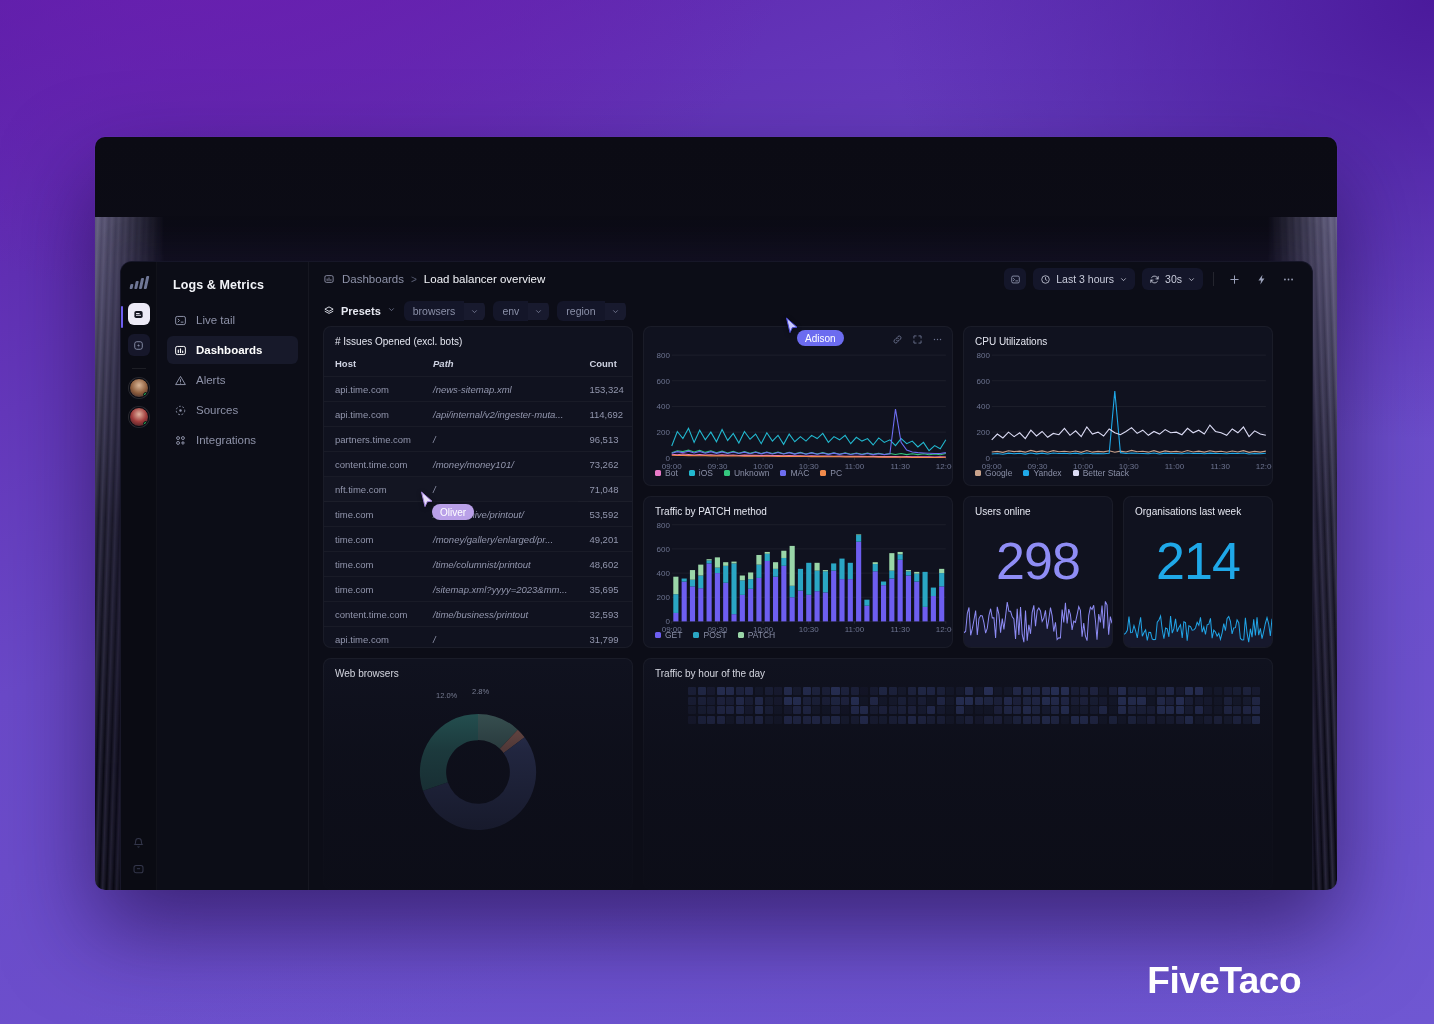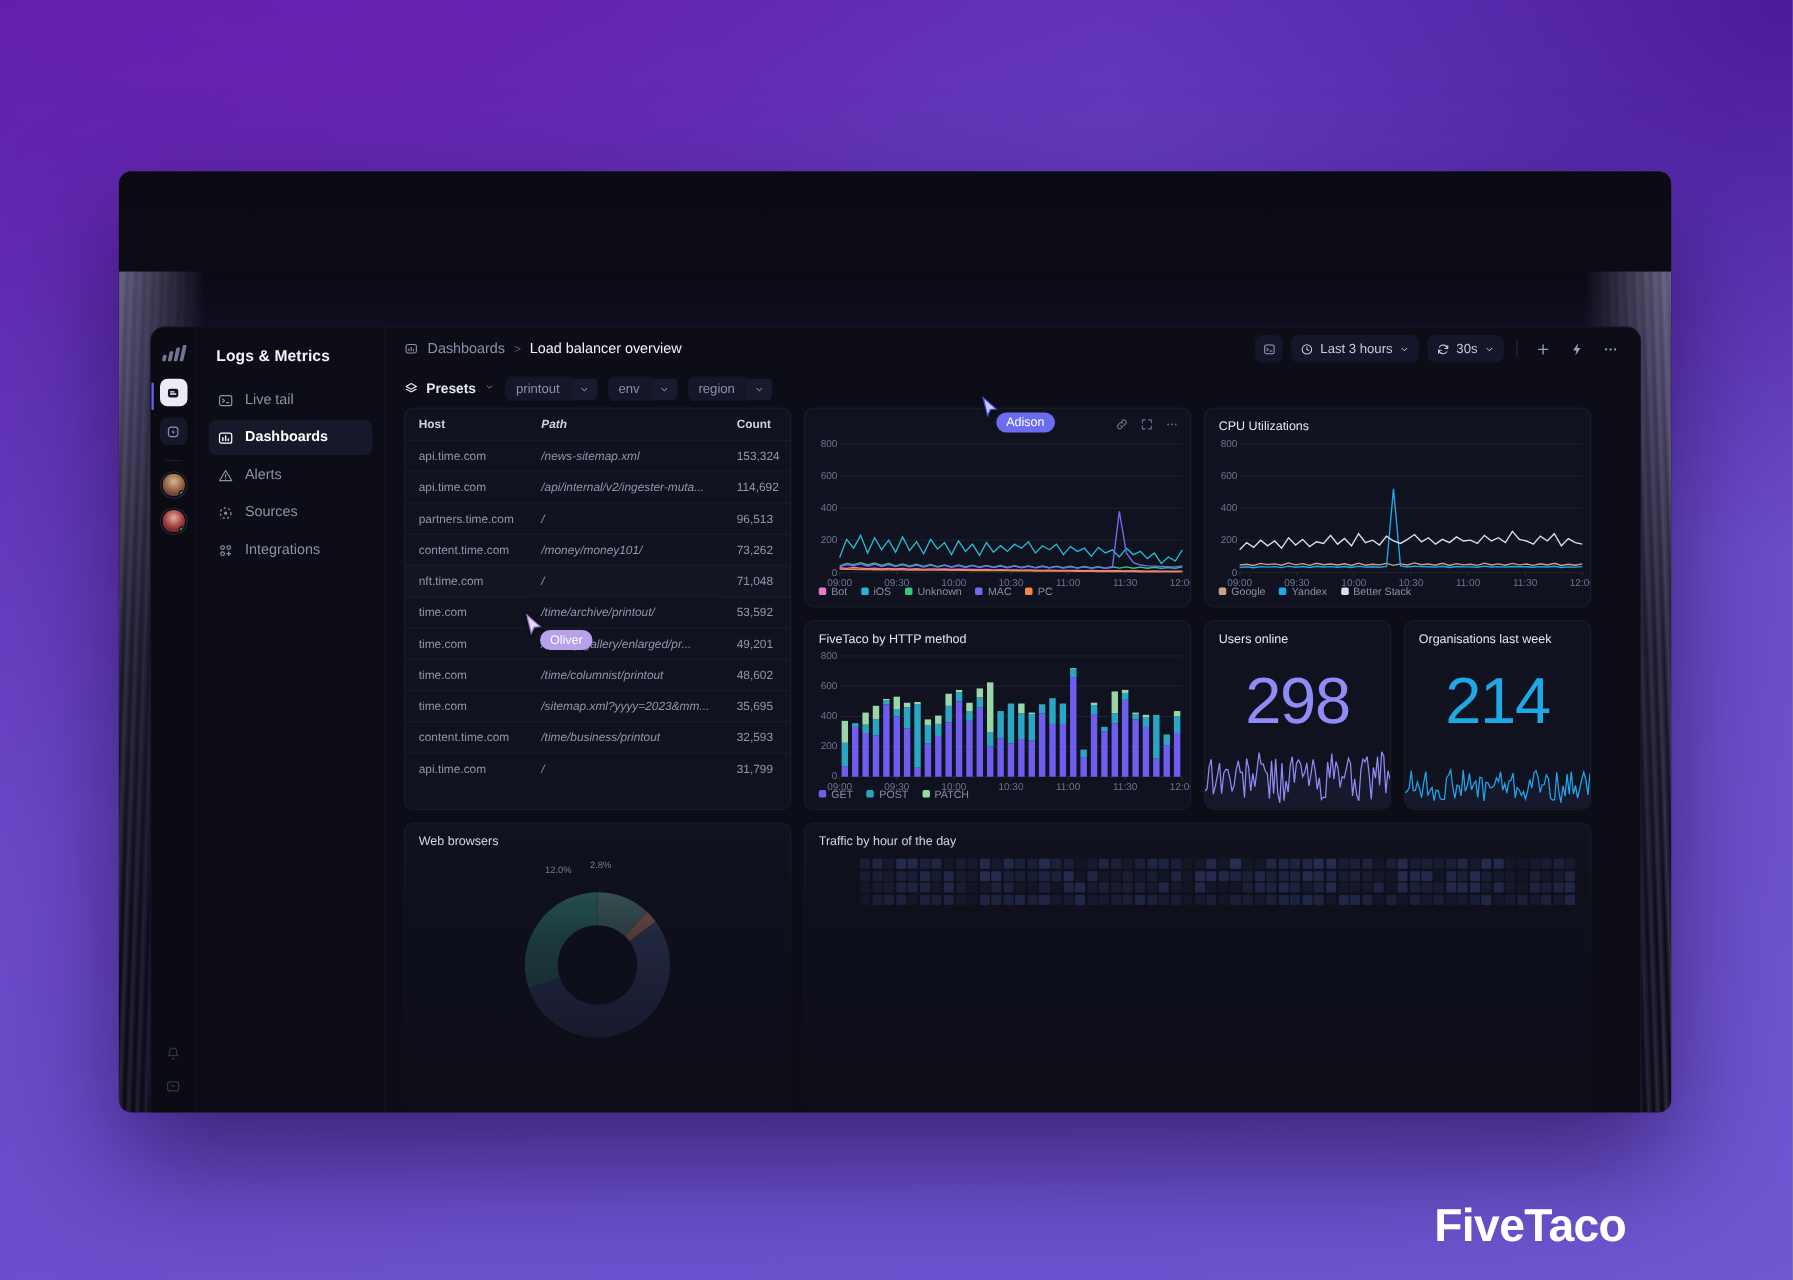--- a/index.html
+++ b/index.html
@@ -325,21 +325,21 @@
             <path d="M8 2.5 13.5 5.5 8 8.5 2.5 5.5 8 2.5Z" stroke-linejoin="round"></path>
               <path d="M2.8 8.5 8 11.2l5.2-2.7" stroke-linecap="round"></path>
           </svg>
           <span>Presets</span>
           <svg width="9" height="9" viewBox="0 0 16 16" fill="none" stroke="#787d96" stroke-width="1.4">
               <path d="m4.5 6.5 3.5 3.5 3.5-3.5" stroke-linecap="round"></path>
             </svg>
         </div>
 
         <div class="pill">
-          <span class="lbl">printout</span>
+          <span class="lbl">browsers</span>
           <span class="cv">
               <svg width="9" height="9" viewBox="0 0 16 16" fill="none" stroke="currentColor" stroke-width="1.5">
                 <path d="m4.5 6.5 3.5 3.5 3.5-3.5" stroke-linecap="round"></path>
               </svg>
             </span>
         </div>
         <div class="pill">
           <span class="lbl">env</span>
           <span class="cv">
               <svg width="9" height="9" viewBox="0 0 16 16" fill="none" stroke="currentColor" stroke-width="1.5">
@@ -353,20 +353,21 @@
               <svg width="9" height="9" viewBox="0 0 16 16" fill="none" stroke="currentColor" stroke-width="1.5">
                 <path d="m4.5 6.5 3.5 3.5 3.5-3.5" stroke-linecap="round"></path>
               </svg>
             </span>
         </div>
       </div>
 
       <div class="grid">
 
         <div class="panel p-table">
+          <div class="panel-title"># Issues Opened (excl. bots)</div>
           <table>
             <thead>
                 <tr>
               <th>Host</th>
               <th>Path</th>
               <th>Count</th>
             </tr>
               </thead>
             <tbody>
                 <tr>
@@ -542,21 +543,21 @@
                 <span>Yandex</span>
               </span>
               <span>
                 <i style="background: rgb(220, 220, 245);"></i>
                 <span>Better Stack</span>
               </span>
             </div>
         </div>
 
         <div class="panel" style="grid-column:2; grid-row:2;">
-          <div class="panel-title">FiveTaco by HTTP method</div>
+          <div class="panel-title">Traffic by PATCH method</div>
           <div class="chart-body" id="cb-http">
               <svg width="100%" height="100%" viewBox="0 0 1000 400" preserveAspectRatio="none" style="display: block;">
                 <path d="M90 320H980" stroke="rgba(255,255,255,0.055)" fill="none" stroke-width="1" vector-effect="non-scaling-stroke"></path>
                 <path d="M90 244.5H980" stroke="rgba(255,255,255,0.055)" fill="none" stroke-width="1" vector-effect="non-scaling-stroke"></path>
                 <path d="M90 169H980" stroke="rgba(255,255,255,0.055)" fill="none" stroke-width="1" vector-effect="non-scaling-stroke"></path>
                 <path d="M90 93.5H980" stroke="rgba(255,255,255,0.055)" fill="none" stroke-width="1" vector-effect="non-scaling-stroke"></path>
                 <path d="M90 18H980" stroke="rgba(255,255,255,0.055)" fill="none" stroke-width="1" vector-effect="non-scaling-stroke"></path>
                 <rect x="95.1" y="293.6" width="16.7" height="26.4" fill="#6d5ef0"></rect>
                 <rect x="95.1" y="235.1" width="16.7" height="58.5" fill="#2aa6c4"></rect>
                 <rect x="95.1" y="180.3" width="16.7" height="54.7" fill="#9ad6a8"></rect>

